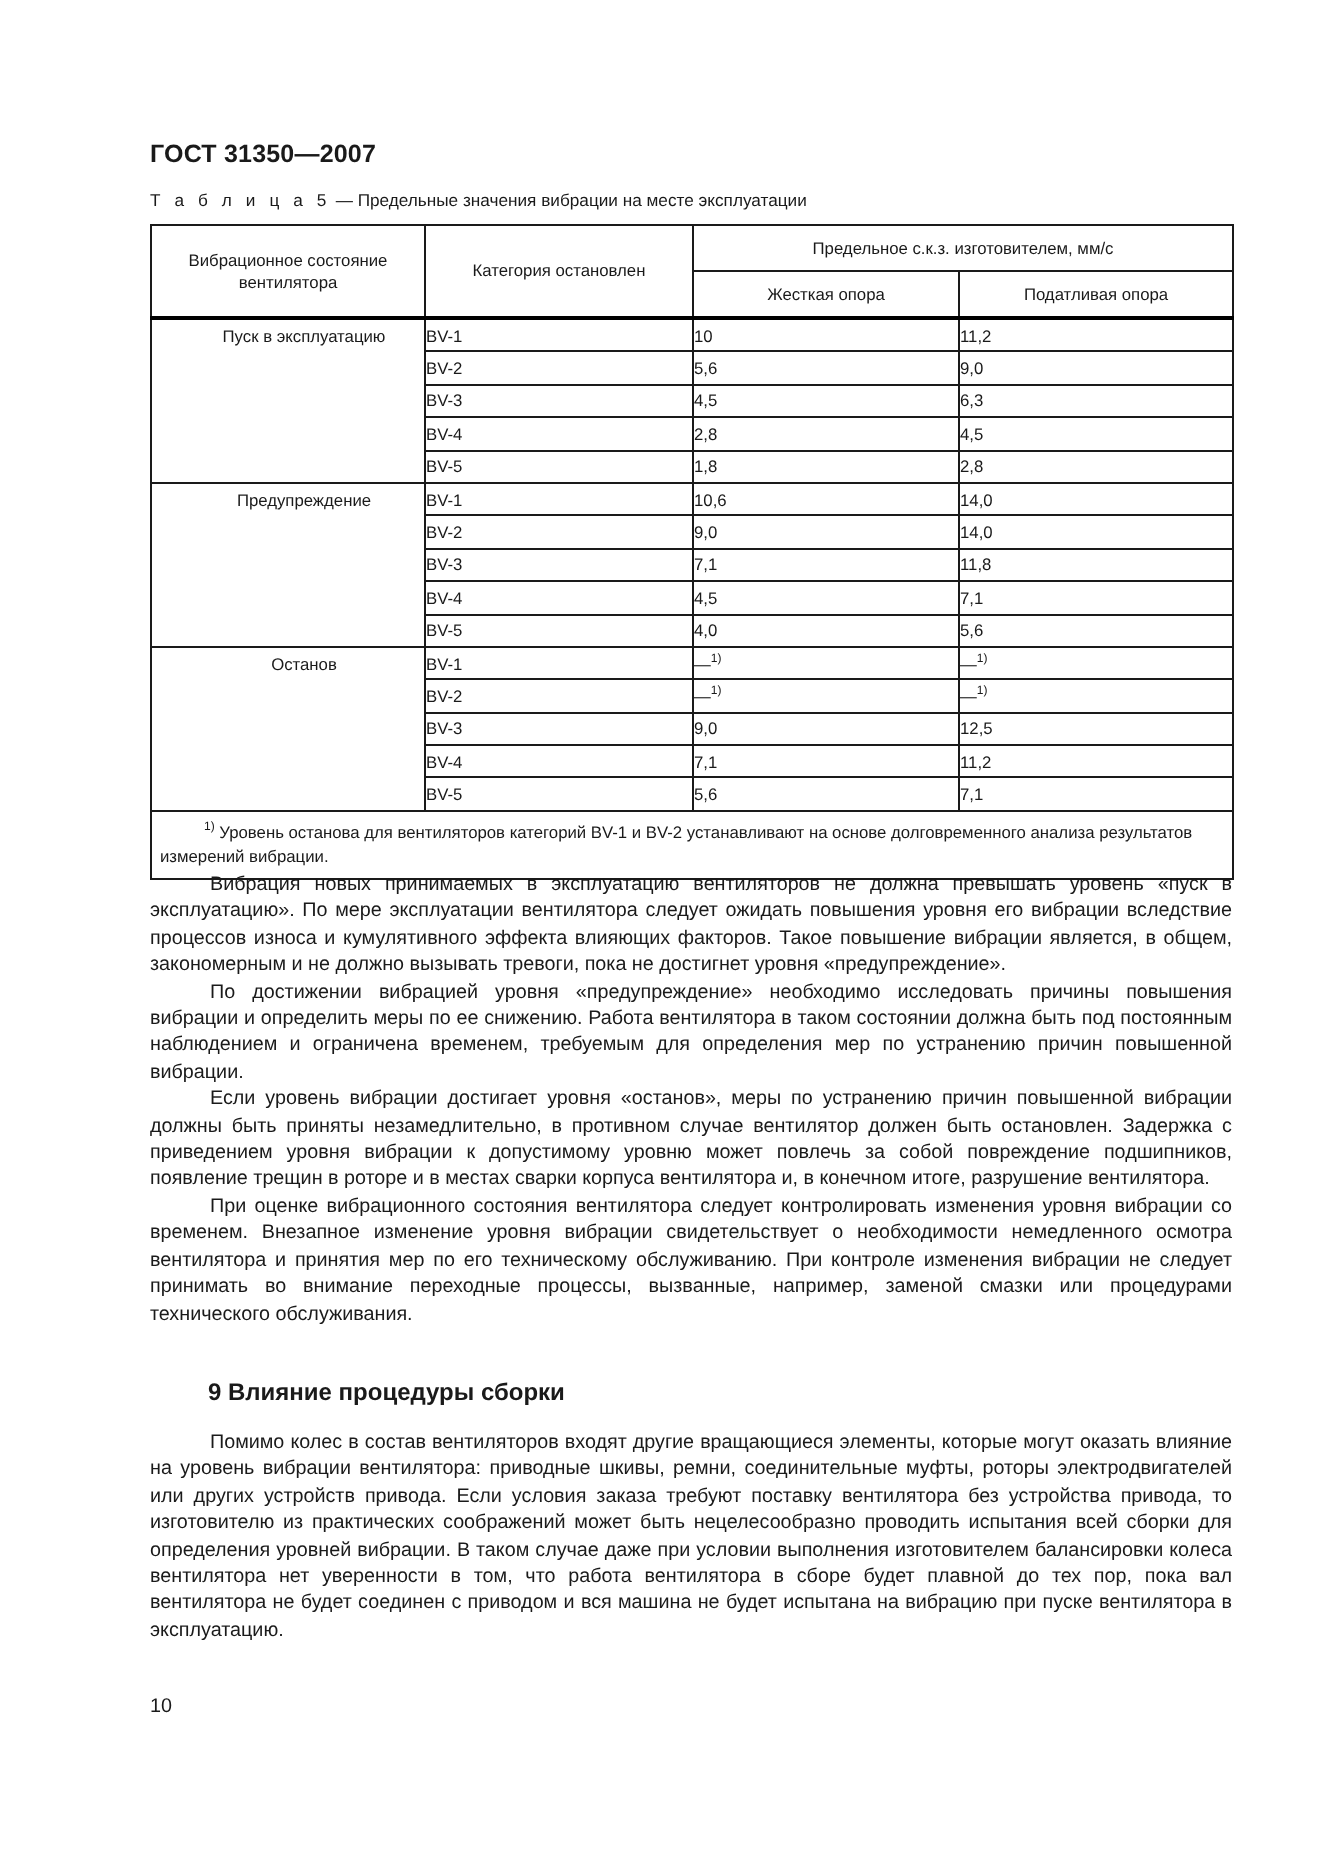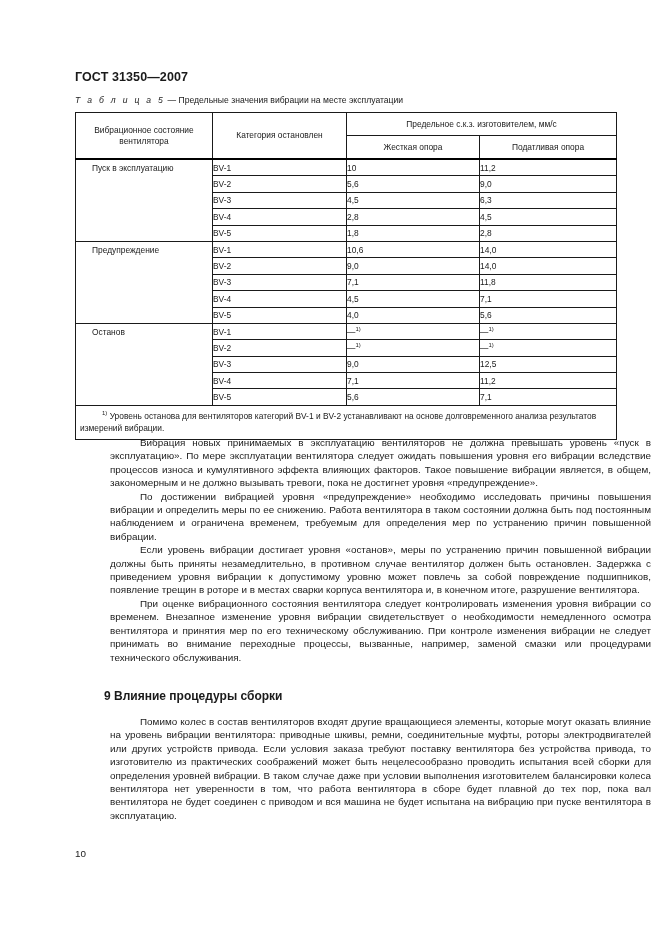--- a/index.html
+++ b/index.html
@@ -1,31 +1,31 @@
 <!DOCTYPE html>
 <html><head>
 <meta charset="utf-8">
 <style>
   html, body { margin: 0; padding: 0; background: #ffffff; }
   body { width: 661px; height: 936px; position: relative; overflow: hidden;
          font-family: "Liberation Sans", "DejaVu Sans", sans-serif; color: #1a1a1a; }
   .page-header { position: absolute; left: 75px; top: 70px; font-weight: bold; font-size: 12.5px; letter-spacing: 0.1px; }
   .table-caption { position: absolute; left: 75px; top: 95px; font-size: 8.6px; }
-  .table-caption .spaced { letter-spacing: 2.3px; font-style: italic; }
+  .table-caption .spaced { letter-spacing: 2.3px; }
   table.vib { position: absolute; left: 75px; top: 112px; width: 541px; border-collapse: collapse;
               font-size: 8.4px; table-layout: fixed; padding-left: 36px; }
   table.vib td, table.vib th { border: 1px solid #1a1a1a; padding: 0; font-weight: normal; }
   table.vib th { height: 22px; text-align: center; vertical-align: middle; line-height: 11px; }
   table.vib thead tr:last-child th, table.vib thead th.tall { border-bottom: 2px solid #000; }
   table.vib td { height: 15.4px; text-align: left; vertical-align: middle; line-height: 12px; }
-  table.vib td.state { text-align: left; vertical-align: top; padding-left: 16px; padding-top: 2px; }
+  table.vib td.state { text-align: center; vertical-align: top; padding-left: 16px; padding-top: 2px; }
   table.vib td.foot { text-align: left; padding: 4px 4px 5px 4px; line-height: 12px; height: auto; font-size: 8.4px; }
   table.vib td.foot .indent { display: inline-block; width: 22px; }
   sup { font-size: 6px; vertical-align: 4px; line-height: 0; }
-  .body-text { position: absolute; left: 75px; width: 541px; font-size: 9.9px; line-height: 13.4px; text-align: justify; margin-left: 35px; }
+  .body-text { position: absolute; left: 75px; width: 541px; font-size: 9.9px; line-height: 13.4px; text-align: justify; }
   .body-text p { margin: 0; text-indent: 30px; }
   .section-heading { position: absolute; left: 104px; top: 689px; font-weight: bold; font-size: 12px; }
   .page-number { position: absolute; left: 75px; top: 848px; font-size: 9.9px; }
 </style>
 </head>
 <body>
 
 <div class="page-header">ГОСТ 31350—2007</div>
 
 <div class="table-caption"><span class="spaced">Т а б л и ц а  5</span><span> — Предельные значения вибрации на месте эксплуатации</span></div>

